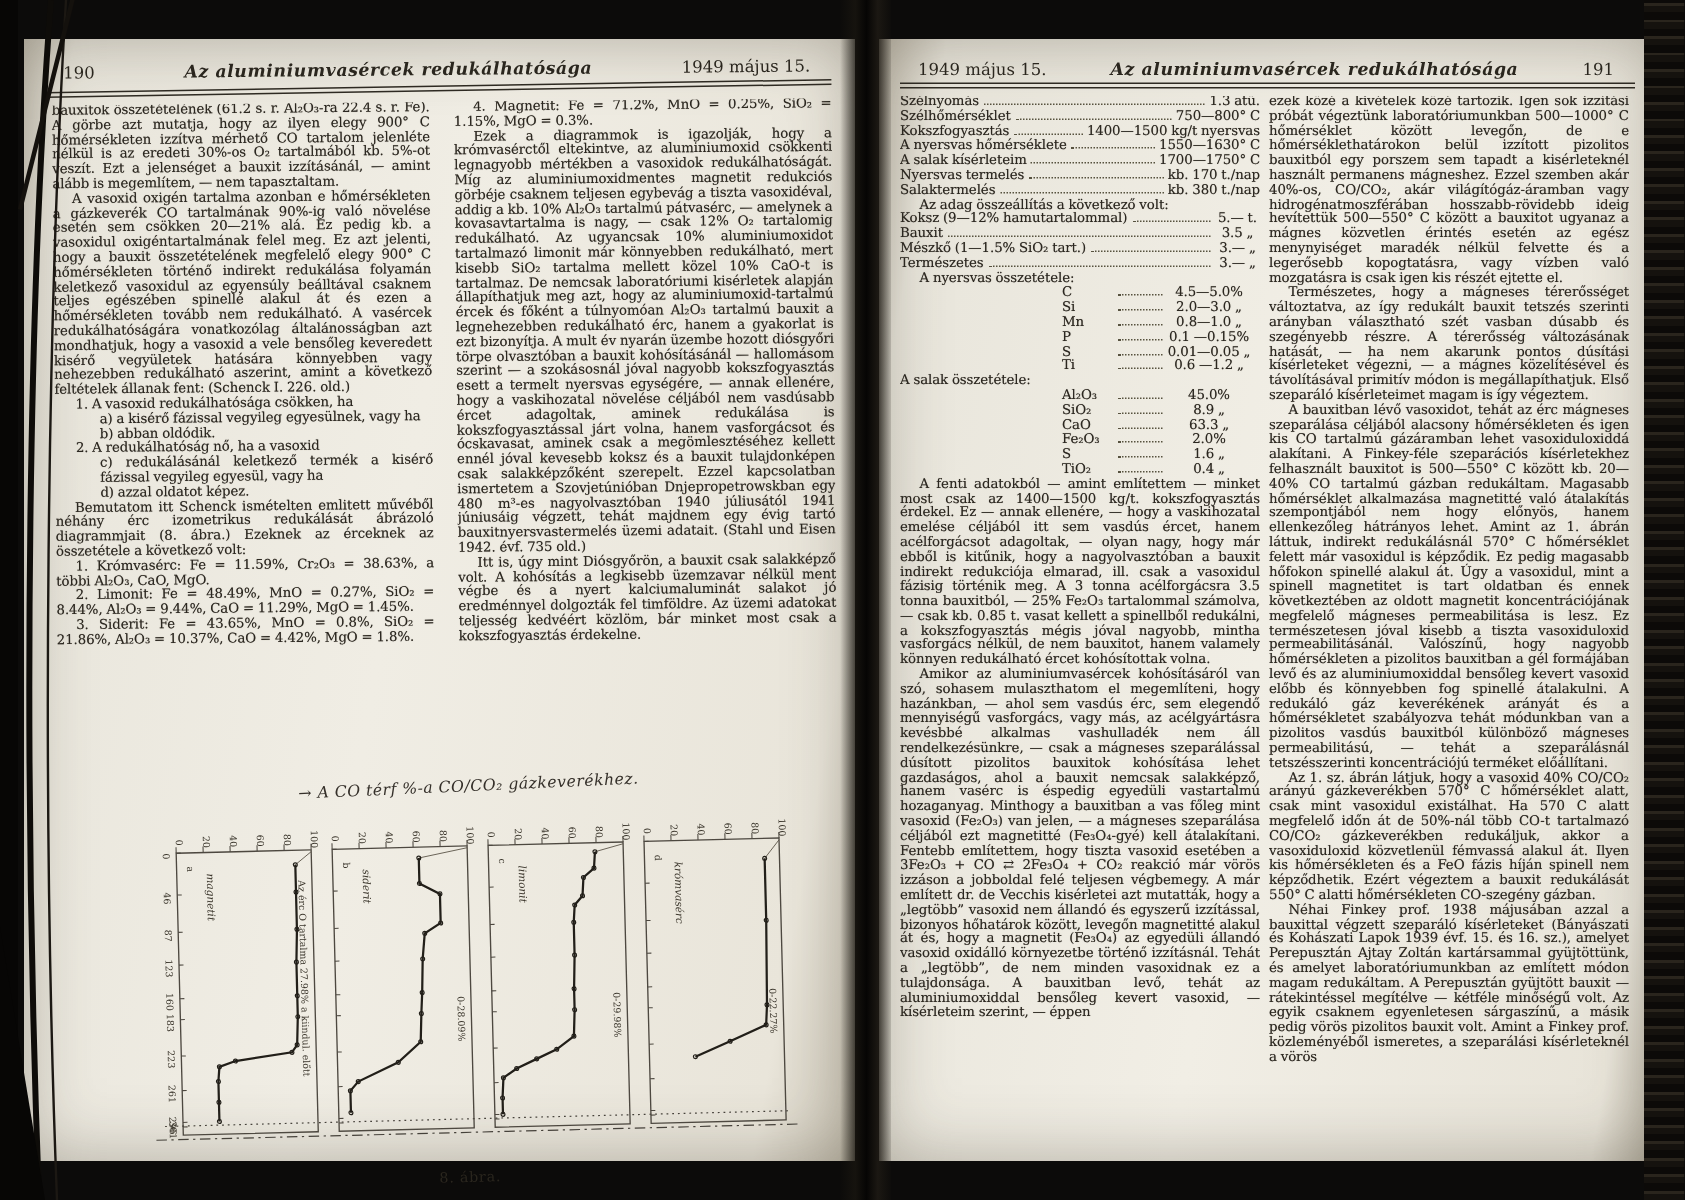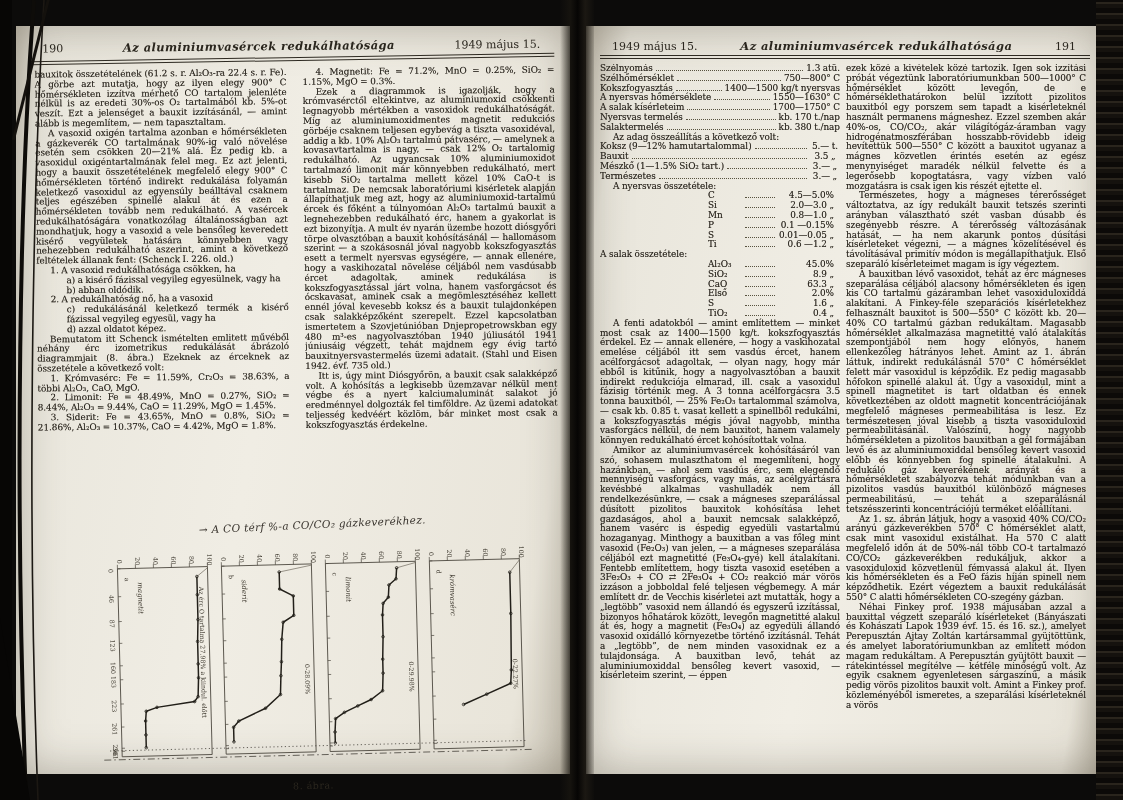--- a/index.html
+++ b/index.html
@@ -29,21 +29,21 @@
   .col p{margin:0;}
   p.ind{text-indent:13px;}
   p.lv1{padding-left:14px;}
   p.lv2{padding-left:30px;}
   
   .spec,.chg{display:flex;align-items:baseline;}
   .spec .dots,.chg .dots,.cmp .dots{flex:1;border-bottom:1.1px dotted #57523f;margin:0 3px 2px 3px;min-width:8px;}
   .chg .val{width:30px;text-align:center;white-space:nowrap;}
   .cmp{display:flex;align-items:baseline;margin-left:108px;width:126px;}
   .cmp .el{width:34px;}
-  .cmp .cv{width:56px;text-align:right;white-space:nowrap;}
+  .cmp .cv{width:56px;text-align:center;white-space:nowrap;}
   
   .hand{position:absolute;left:178px;top:492px;width:260px;font-style:italic;font-size:10.5px;
         color:#35302a;transform:rotate(-2deg);letter-spacing:.3px;white-space:nowrap;}
   
   .figure{position:absolute;left:56px;top:524px;width:480px;height:254px;transform:rotate(-0.9deg);}
   .figcap{position:absolute;left:212px;top:230px;font-size:9.5px;letter-spacing:.5px;}
   svg .ftx{font:6.3px "DejaVu Serif",serif;fill:#3b362c;}
   svg .fname{font:italic 7px "DejaVu Serif",serif;fill:#3b362c;}
   svg .frame{fill:none;stroke:#4d4840;stroke-width:.9;}
   svg .tk{stroke:#4d4840;stroke-width:.7;}
@@ -389,21 +389,21 @@
           <span class="el">SiO₂</span>
           <span class="dots"></span>
           <span class="cv">8.9 „</span>
         </div>
       <div class="cmp">
           <span class="el">CaO</span>
           <span class="dots"></span>
           <span class="cv">63.3 „</span>
         </div>
       <div class="cmp">
-          <span class="el">Első</span>
+          <span class="el">Fe₂O₃</span>
           <span class="dots"></span>
           <span class="cv">2.0%</span>
         </div>
       <div class="cmp">
           <span class="el">S</span>
           <span class="dots"></span>
           <span class="cv">1.6 „</span>
         </div>
       <div class="cmp">
           <span class="el">TiO₂</span>

